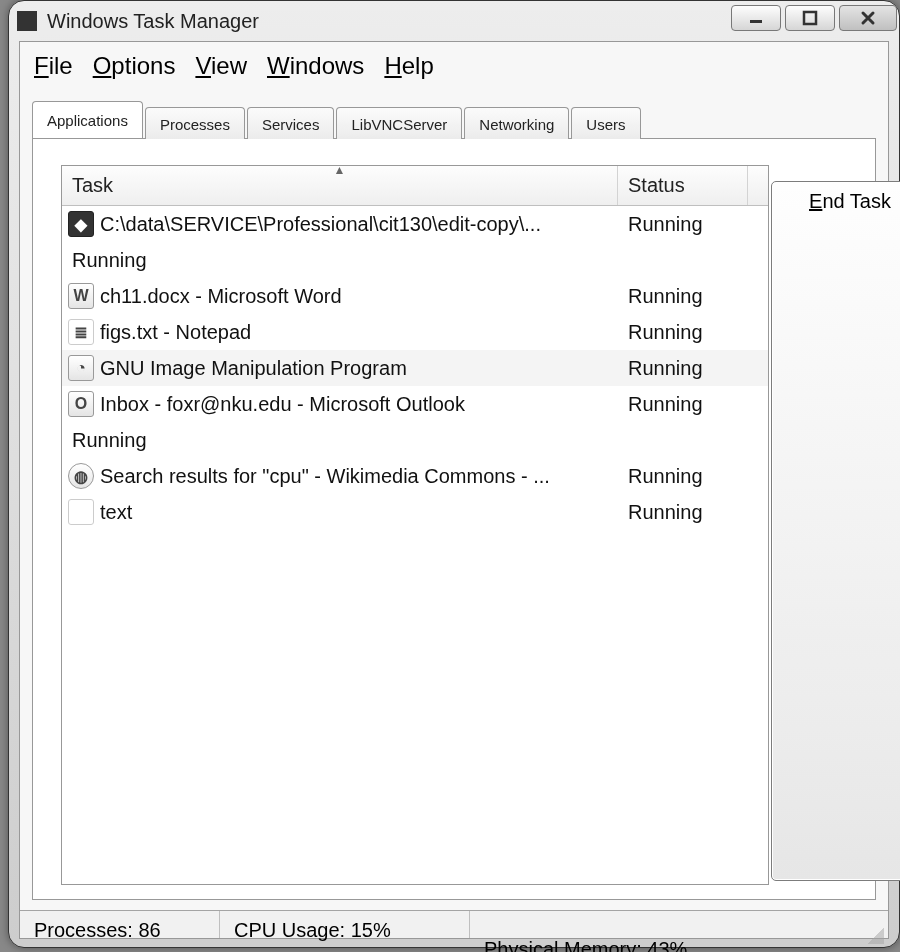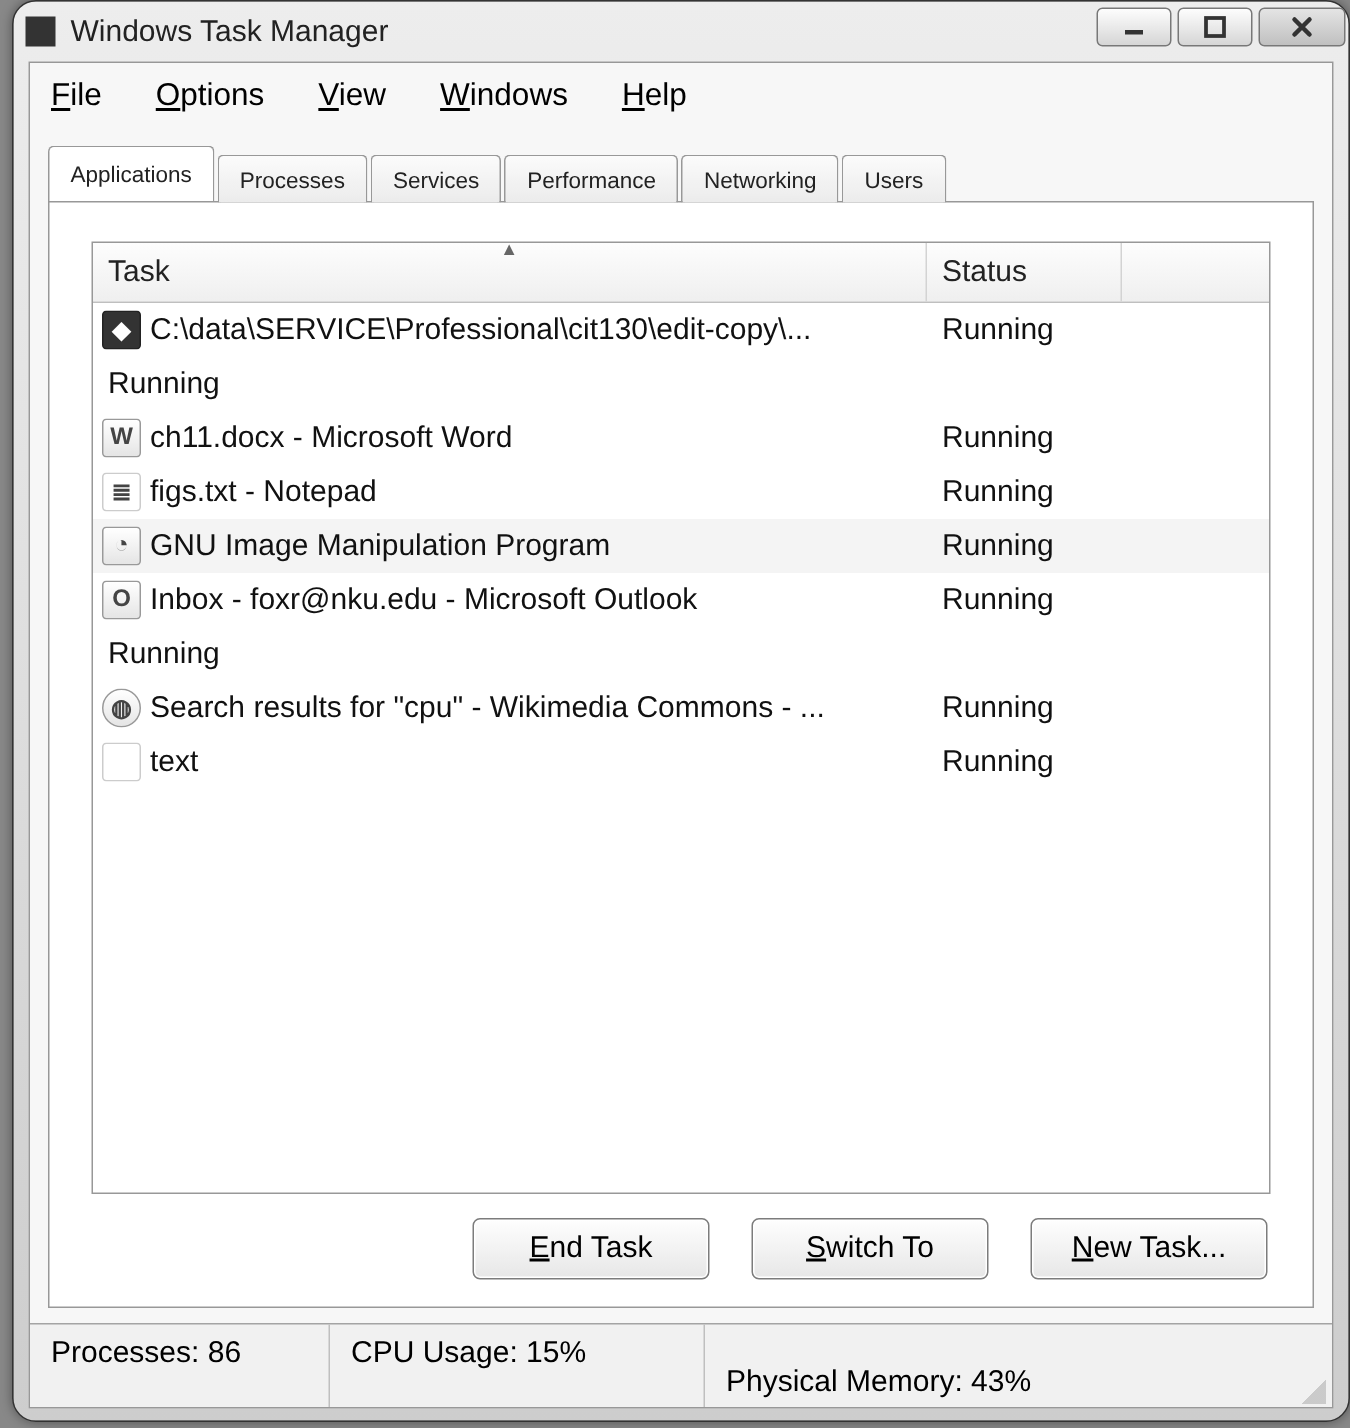--- a/index.html
+++ b/index.html
@@ -60,23 +60,23 @@
     flex: 1;
     background: #f5f7fa;
     border: 1px solid #8a9aac;
     display: flex;
     flex-direction: column;
   }
 
   
   .menubar {
     display: flex;
-    gap: 36px;
+    gap: 20px;
     padding: 10px 14px 8px 14px;
-    font-size: 21px;
+    font-size: 24px;
   }
   .menubar .menuitem { cursor: default; }
   .menubar .menuitem .ul { text-decoration: underline; }
 
   
   .tab-area {
     flex: 1;
     margin: 6px 12px 10px 12px;
     position: relative;
     display: flex;
@@ -107,21 +107,20 @@
     padding-top: 10px;
     padding-bottom: 9px;
     z-index: 3;
   }
   .tab-page {
     flex: 1;
     border: 1px solid #8a9aac;
     background: #fff;
     padding: 26px 28px 14px 28px;
     display: flex;
-    flex-direction: column;
     z-index: 1;
   }
 
   
   .listview {
     flex: 1;
     border: 1px solid #8a9aac;
     display: flex;
     flex-direction: column;
     background: #fff;
@@ -197,21 +196,21 @@
     border: 1px solid #6f7e8e;
     border-radius: 5px;
     background: linear-gradient(#fefefe,#e2e7ee);
     text-align: center;
     box-shadow: inset 0 0 0 1px #fff;
   }
   .btn .ul { text-decoration: underline; }
 
   
   .statusbar {
-    height: 56px;
+    height: 28px;
     display: flex;
     border-top: 1px solid #9aa6b4;
     background: #eef1f5;
     font-size: 20px;
   }
   .status-seg {
     padding: 8px 14px;
     border-right: 1px solid #b7c0cb;
   }
   .status-seg:last-child { border-right: none; flex:1; position:relative;margin-top:19px;}
@@ -258,21 +257,21 @@
       <span class="menuitem"><span class="ul">V</span>iew</span>
       <span class="menuitem"><span class="ul">W</span>indows</span>
       <span class="menuitem"><span class="ul">H</span>elp</span>
     </div>
 
     <div class="tab-area">
       <div class="tabstrip">
         <div class="tab active">Applications</div>
         <div class="tab">Processes</div>
         <div class="tab">Services</div>
-        <div class="tab">Performance</div>
+        <div class="tab">LibVNCServer</div>
         <div class="tab">Networking</div>
         <div class="tab">Users</div>
       </div>
 
       <div class="tab-page">
 
         <div class="listview">
           <div class="lv-header">
             <div class="lv-col task">
               <span>Task</span>

